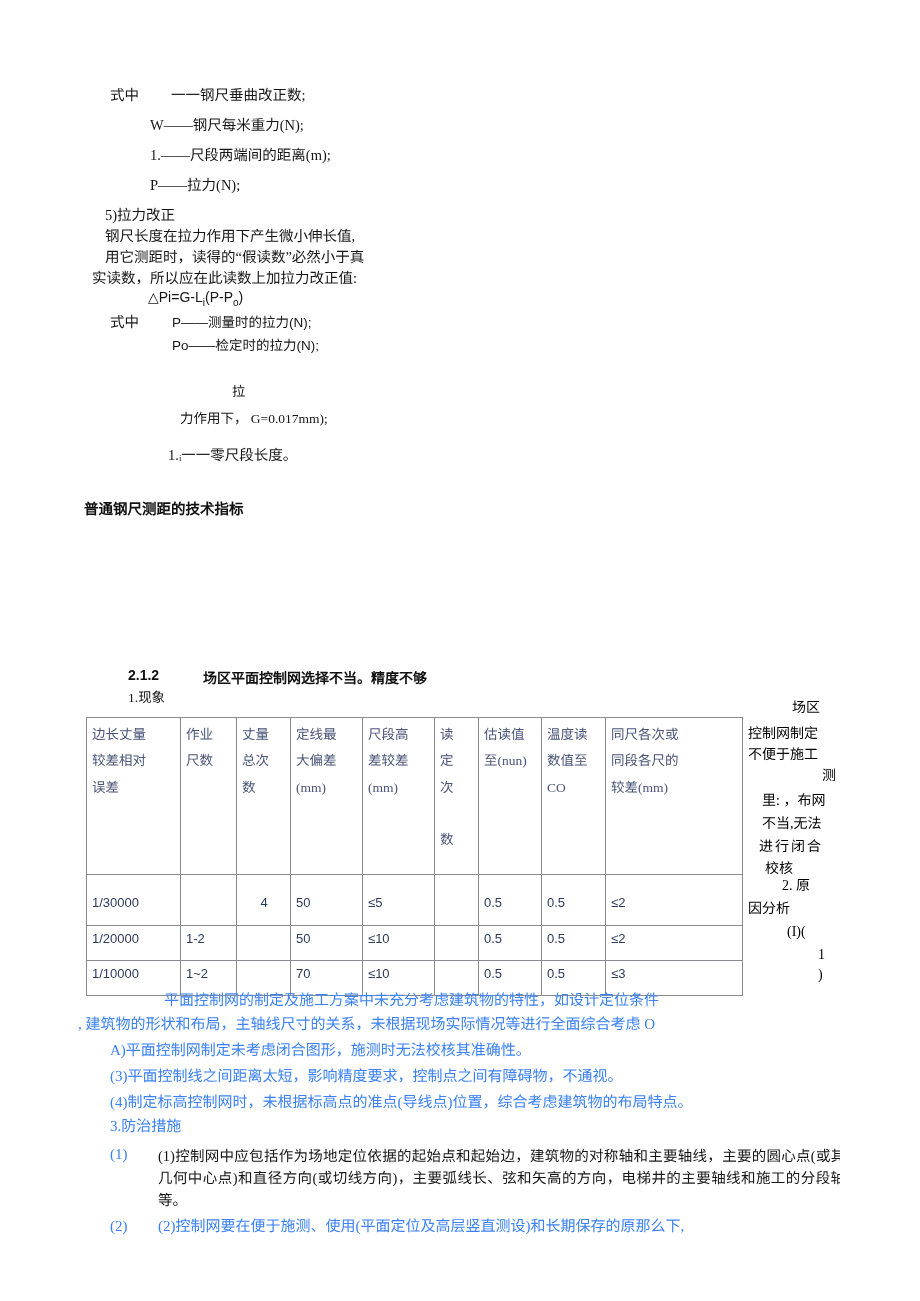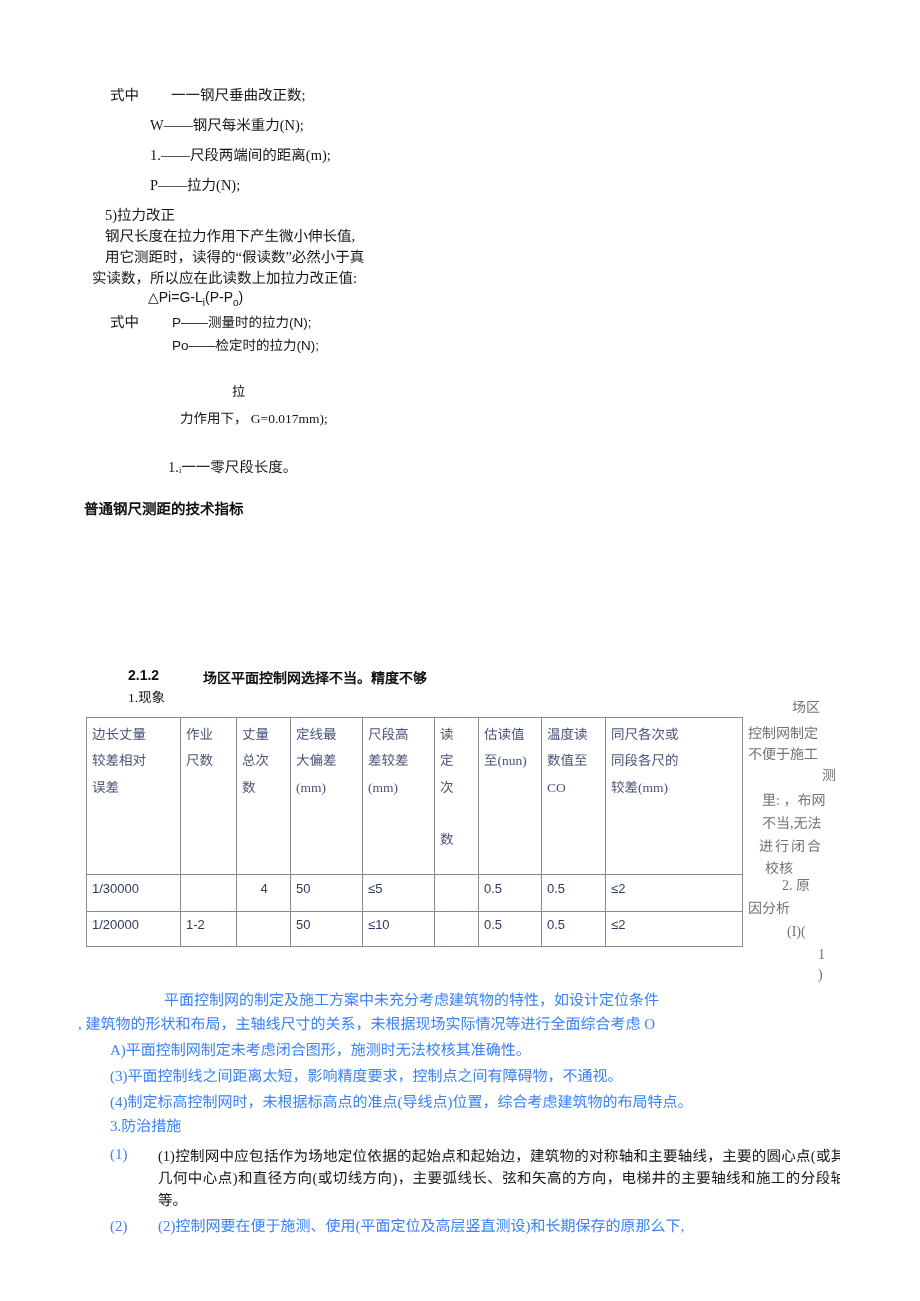--- a/index.html
+++ b/index.html
@@ -77,32 +77,32 @@
     line-height: 1.95;
     color: #4a5578;
   }
   #spec-table tbody td {
     height: 22px;
     line-height: 1.1;
     color: #2c3a5c;
     font-family: "Liberation Sans", "DejaVu Sans", sans-serif;
     font-size: 13px;
   }
-  #spec-table tbody tr:first-child td { padding-top: 7px; padding-bottom: 7px; }
+  #spec-table tbody tr:first-child td { padding-top: 21px; padding-bottom: 7px; }
   #spec-table tbody tr td { padding-top: 6px; padding-bottom: 6px; }
   .hdr-cell span { display: block; }
 
   .num-center { text-align: center !important; }
 
   
   .margin-line {
     position: absolute;
     font-family: "Liberation Serif", "DejaVu Serif", serif;
     font-size: 14px;
-    color: #737373;
+    color: #000000;
     white-space: nowrap;
     line-height: 1.05;
   }
 
   .para {
     position: absolute;
     font-family: "Liberation Serif", "DejaVu Serif", serif;
     font-size: 15px;
     color: #3b82f6;
     white-space: nowrap;
@@ -137,21 +137,21 @@
 
   <div class="tline sans" style="left:148px; top:290px; font-size:14px;">
     <span>△Pi=G-L</span><span class="sub">i</span><span>(P-P</span><span class="sub">o</span><span>)</span>
   </div>
 
   <div class="tline serif" style="left:110px; top:315px;">式中</div>
   <div class="tline sans" style="left:172px; top:316px; font-size:13.5px;">P——测量时的拉力(N);</div>
   <div class="tline sans" style="left:172px; top:339px; font-size:13.5px;">Po——检定时的拉力(N);</div>
   <div class="tline sans" style="left:232px; top:385px; font-size:13.2px;">拉</div>
   <div class="tline serif" style="left:156px; top:412px; font-size:13.5px;margin-left:24px;">力作用下， G=0.017mm);</div>
-  <div class="tline serif" style="left:168px; top:460px;">1.ᵢ一一零尺段长度。</div>
+  <div class="tline serif" style="left:168px; top:448px;">1.ᵢ一一零尺段长度。</div>
 
   <div class="bold-head" style="left:84px; top:497px;">普通钢尺测距的技术指标</div>
 
   <div class="secnum" style="left:128px; top:667px;">2.1.2</div>
   <div class="secnum" style="left:203px; top:667px;">场区平面控制网选择不当。精度不够</div>
   <div class="tline serif" style="left:128px; top:691px; font-size:13.5px;">1.现象</div>
 
   <table id="spec-table">
     <colgroup>
       <col style="width:94px">
@@ -229,20 +229,31 @@
         <td>1/20000</td>
         <td>1-2</td>
         <td class="num-center"></td>
         <td>50</td>
         <td>≤10</td>
         <td></td>
         <td>0.5</td>
         <td>0.5</td>
         <td>≤2</td>
       </tr>
+      <tr>
+        <td>1/10000</td>
+        <td>1~2</td>
+        <td class="num-center"></td>
+        <td>70</td>
+        <td>≤10</td>
+        <td></td>
+        <td>0.5</td>
+        <td>0.5</td>
+        <td>≤3</td>
+      </tr>
     </tbody>
   </table>
 
   <div class="margin-line" style="left:792px; top:701px;">场区</div>
   <div class="margin-line" style="left:748px; top:727px;">控制网制定</div>
   <div class="margin-line" style="left:748px; top:748px;">不便于施工</div>
   <div class="margin-line" style="left:822px; top:769px;">测</div>
   <div class="margin-line" style="left:762px; top:794px;">里: ，布网</div>
   <div class="margin-line" style="left:762px; top:817px;">不当,无法</div>
   <div class="margin-line" style="left:759px; top:840px; letter-spacing:2px;">进行闭合</div>

